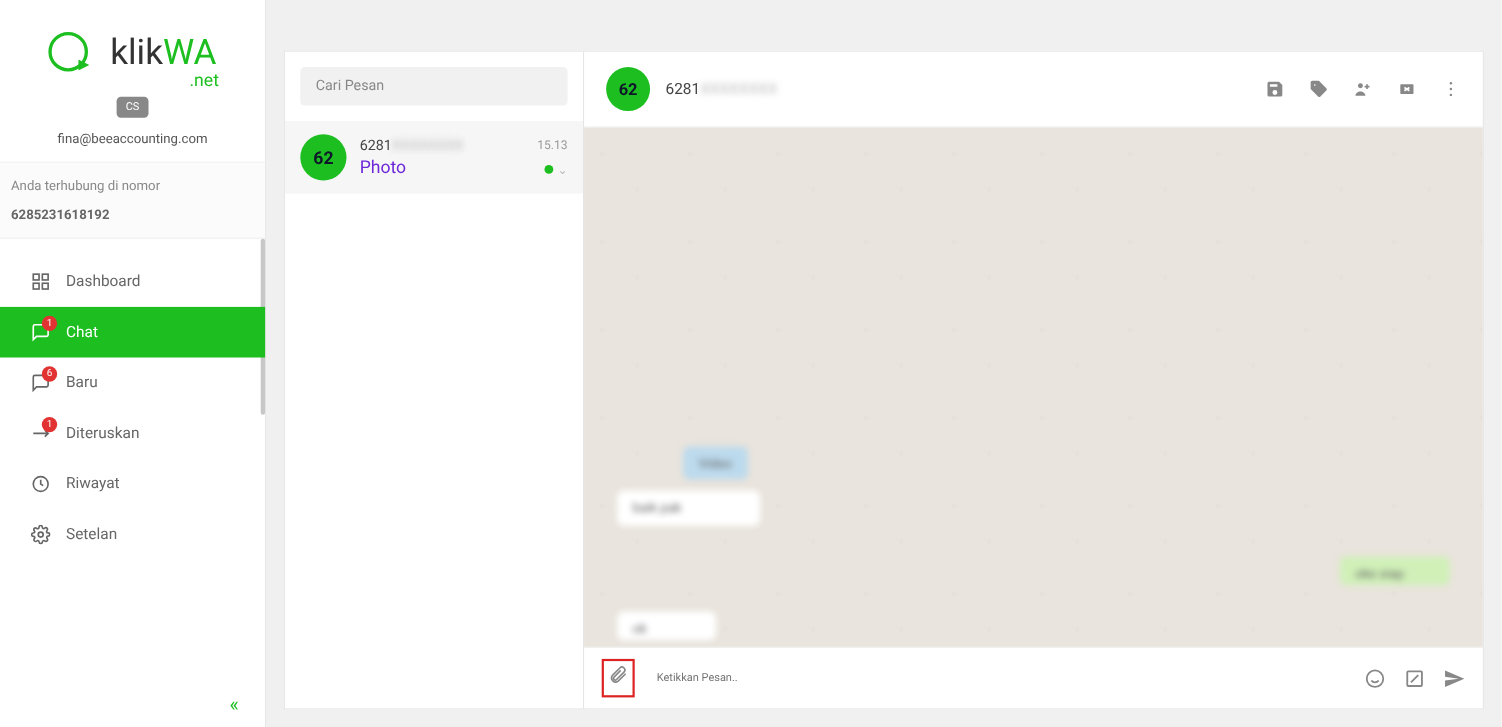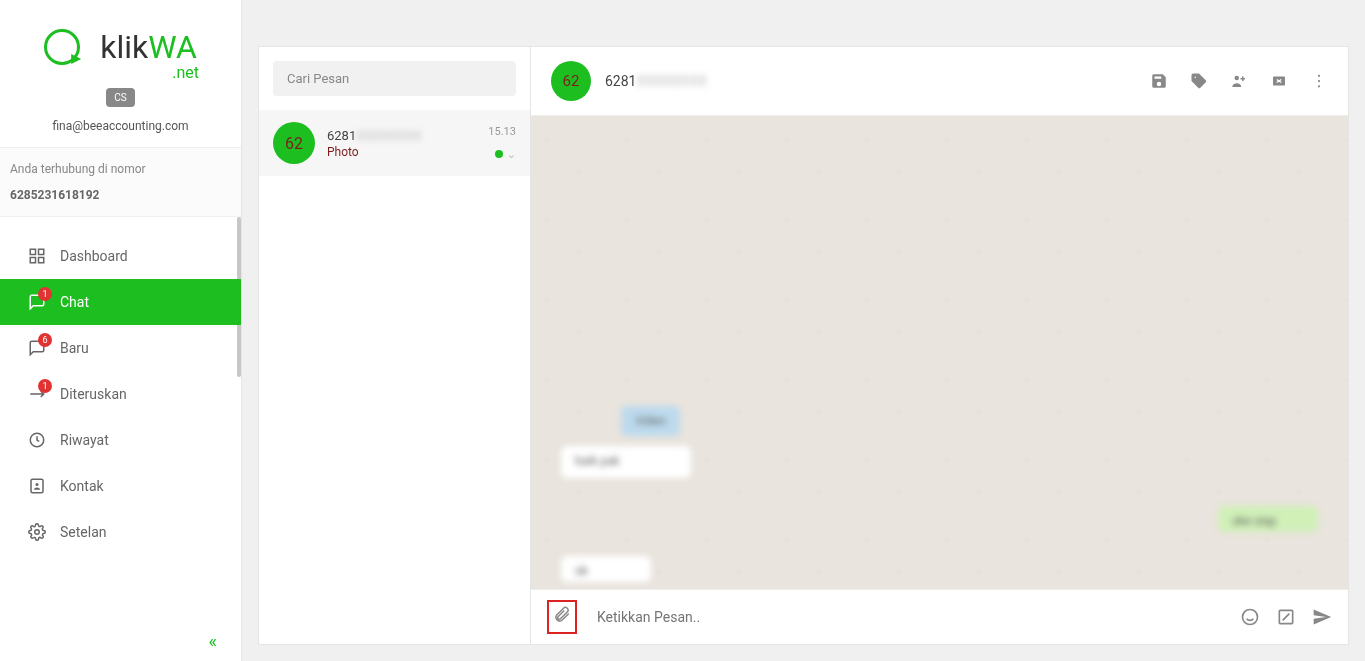--- a/index.html
+++ b/index.html
@@ -20,46 +20,46 @@
 .nav-item.active{background:#1dbf20;color:#fff}
 .nav-item .ic{width:18px;height:18px;display:inline-flex;align-items:center;justify-content:center}
 .badge{position:absolute;top:8px;left:38px;background:#e23333;color:#fff;font-size:9px;min-width:14px;height:14px;border-radius:7px;display:flex;align-items:center;justify-content:center;padding:0 3px}
 .nav-item.active .badge{background:#e23333}
 .collapse-btn{text-align:right;padding:10px 24px;color:#1dbf20;font-size:18px;cursor:pointer}
 .nav-scroll{position:absolute;right:0;top:0;width:4px;height:160px;background:#c7c7c7;border-radius:2px}
 .main{flex:1;padding:46px 16px 16px;display:flex;gap:0}
 .chat-list{width:272px;background:#fff;border:1px solid #e5e5e5;border-right:none;display:flex;flex-direction:column}
 .search-box{margin:14px;background:#f1f1f1;border-radius:4px;padding:10px 14px;font-size:13px;color:#888}
 .chat-row{display:flex;align-items:center;padding:12px 14px;gap:12px;background:#f6f6f6;cursor:pointer}
-.avatar{width:42px;height:42px;border-radius:50%;background:#1dbf20;color:#7f1d1d;display:flex;align-items:center;justify-content:center;font-size:16px;font-weight:400}
+.avatar{width:42px;height:42px;border-radius:50%;background:#1dbf20;color:#0f172a;display:flex;align-items:center;justify-content:center;font-size:16px;font-weight:700}
 .chat-info{flex:1;min-width:0}
 .chat-name{font-size:13px;color:#444;filter:blur(0)}
 .chat-name .blur{color:#bbb;filter:blur(3px)}
-.chat-preview{font-size:12px;color:#7f1d1d;margin-top:2px}
+.chat-preview{font-size:16px;color:#6d28d9;margin-top:2px}
 .chat-meta{text-align:right;font-size:11px;color:#999}
 .dot{width:8px;height:8px;background:#1dbf20;border-radius:50%;display:inline-block;margin-right:4px}
 .chev{color:#bbb}
 .chat-panel{flex:1;background:#fff;border:1px solid #e5e5e5;display:flex;flex-direction:column;min-width:0}
 .chat-header{display:flex;align-items:center;padding:14px 20px;gap:14px;border-bottom:1px solid #eee}
 .chat-header .avatar{width:40px;height:40px;font-size:15px}
 .chat-header-title{font-size:14px;color:#444}
 .chat-header-title .blur{color:#bbb;filter:blur(3px)}
 .header-actions{margin-left:auto;display:flex;gap:22px;color:#888}
 .header-actions .hic{width:18px;height:18px;cursor:pointer;display:inline-flex;align-items:center;justify-content:center}
 .chat-body{flex:1;background:#e9e4dd;position:relative;overflow:hidden}
 .chat-body::before{content:"";position:absolute;inset:0;background:radial-gradient(circle at 20% 30%,rgba(0,0,0,.02) 2px,transparent 2px),radial-gradient(circle at 60% 70%,rgba(0,0,0,.02) 2px,transparent 2px);background-size:80px 80px;filter:blur(1px)}
 .bubble{position:absolute;padding:8px 14px;border-radius:6px;font-size:12px;filter:blur(3px);color:#666}
 .b1{top:290px;left:90px;background:#bcdaed}
 .b2{top:330px;left:30px;background:#fff;width:130px;height:32px}
 .b3{top:390px;right:30px;background:#d0f0b8;width:100px;height:26px}
 .b4{top:440px;left:30px;background:#fff;width:90px;height:26px}
 .chat-input{display:flex;align-items:center;padding:10px 16px;gap:14px;border-top:1px solid #eee}
 .attach-box{border:2px solid #d22;padding:4px;display:flex;align-items:center;justify-content:center}
 .attach-ic{color:#888;font-size:18px}
-.msg-input{flex:1;border:none;outline:none;font-size:14px;color:#ec4899;padding:6px}
+.msg-input{flex:1;border:none;outline:none;font-size:10px;color:#ec4899;padding:6px}
 .input-actions{display:flex;gap:16px;color:#888}
 .input-actions .iic{width:20px;height:20px;cursor:pointer;display:inline-flex;align-items:center;justify-content:center}
 svg{width:100%;height:100%}
 </style>
 </head>
 <body>
 
 <aside class="sidebar">
   <div class="logo-area">
     <div class="logo">
@@ -122,30 +122,20 @@
     <div class="nav-item">
       <span class="ic">
           <svg viewBox="0 0 24 24" fill="none" stroke="currentColor" stroke-width="2">
             <circle cx="12" cy="12" r="9"></circle>
             <path d="M12 7v5l3 2"></path>
           </svg>
         </span>
       <span>Riwayat</span>
     </div>
 
-    <div class="nav-item">
-      <span class="ic">
-          <svg viewBox="0 0 24 24" fill="currentColor">
-            <rect x="4" y="3" width="16" height="18" rx="2" fill="none" stroke="currentColor" stroke-width="2"></rect>
-            <circle cx="12" cy="10" r="2"></circle>
-            <path d="M8 17c0-2 2-3 4-3s4 1 4 3"></path>
-          </svg>
-        </span>
-      <span>Kontak</span>
-    </div>
 
     <div class="nav-item">
       <span class="ic">
           <svg viewBox="0 0 24 24" fill="none" stroke="currentColor" stroke-width="2">
             <circle cx="12" cy="12" r="3"></circle>
             <path d="M19.4 15a1.65 1.65 0 0 0 .33 1.82l.06.06a2 2 0 1 1-2.83 2.83l-.06-.06a1.65 1.65 0 0 0-1.82-.33 1.65 1.65 0 0 0-1 1.51V21a2 2 0 0 1-4 0v-.09a1.65 1.65 0 0 0-1-1.51 1.65 1.65 0 0 0-1.82.33l-.06.06a2 2 0 1 1-2.83-2.83l.06-.06a1.65 1.65 0 0 0 .33-1.82 1.65 1.65 0 0 0-1.51-1H3a2 2 0 0 1 0-4h.09a1.65 1.65 0 0 0 1.51-1 1.65 1.65 0 0 0-.33-1.82l-.06-.06a2 2 0 1 1 2.83-2.83l.06.06a1.65 1.65 0 0 0 1.82.33h0a1.65 1.65 0 0 0 1-1.51V3a2 2 0 0 1 4 0v.09a1.65 1.65 0 0 0 1 1.51h0a1.65 1.65 0 0 0 1.82-.33l.06-.06a2 2 0 1 1 2.83 2.83l-.06.06a1.65 1.65 0 0 0-.33 1.82v0a1.65 1.65 0 0 0 1.51 1H21a2 2 0 0 1 0 4h-.09a1.65 1.65 0 0 0-1.51 1z"></path>
           </svg>
         </span>
       <span>Setelan</span>
     </div>

